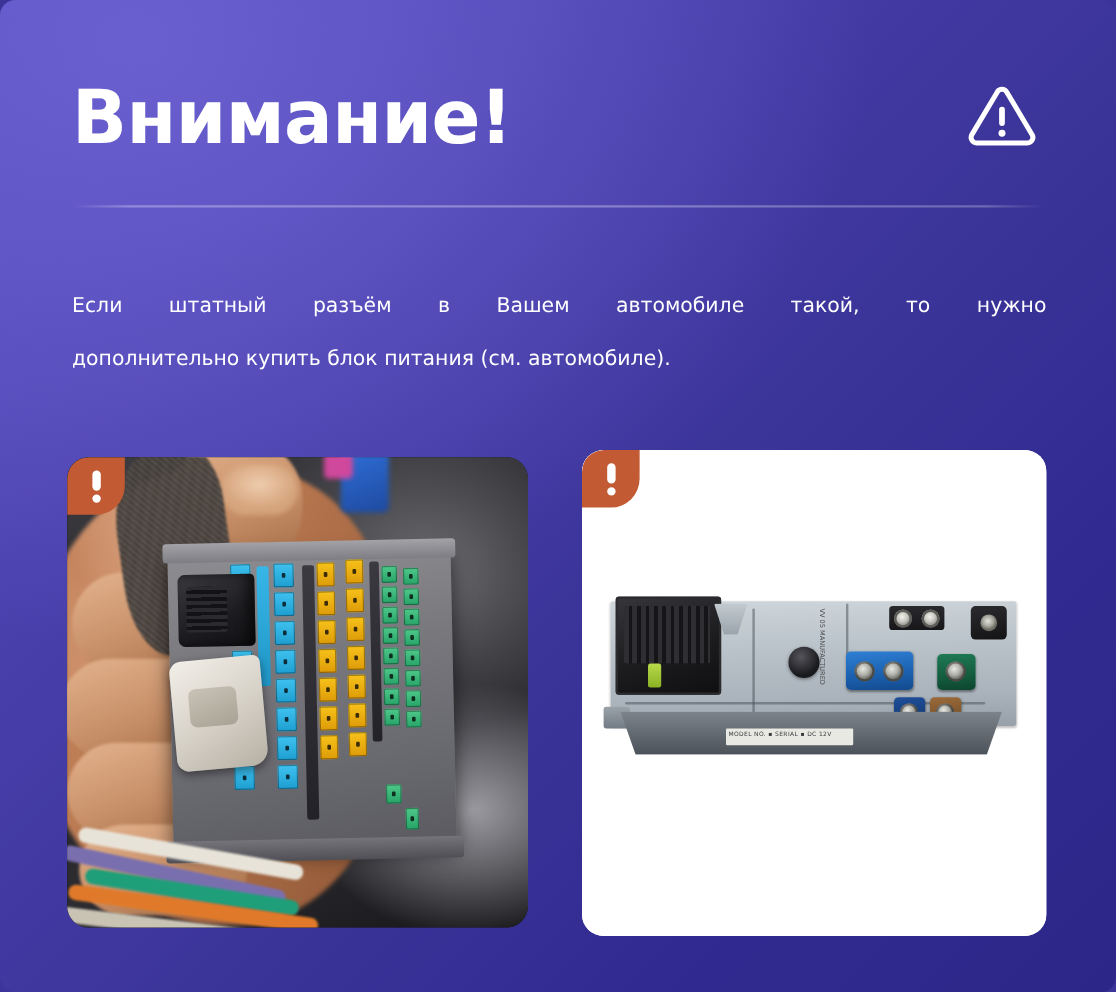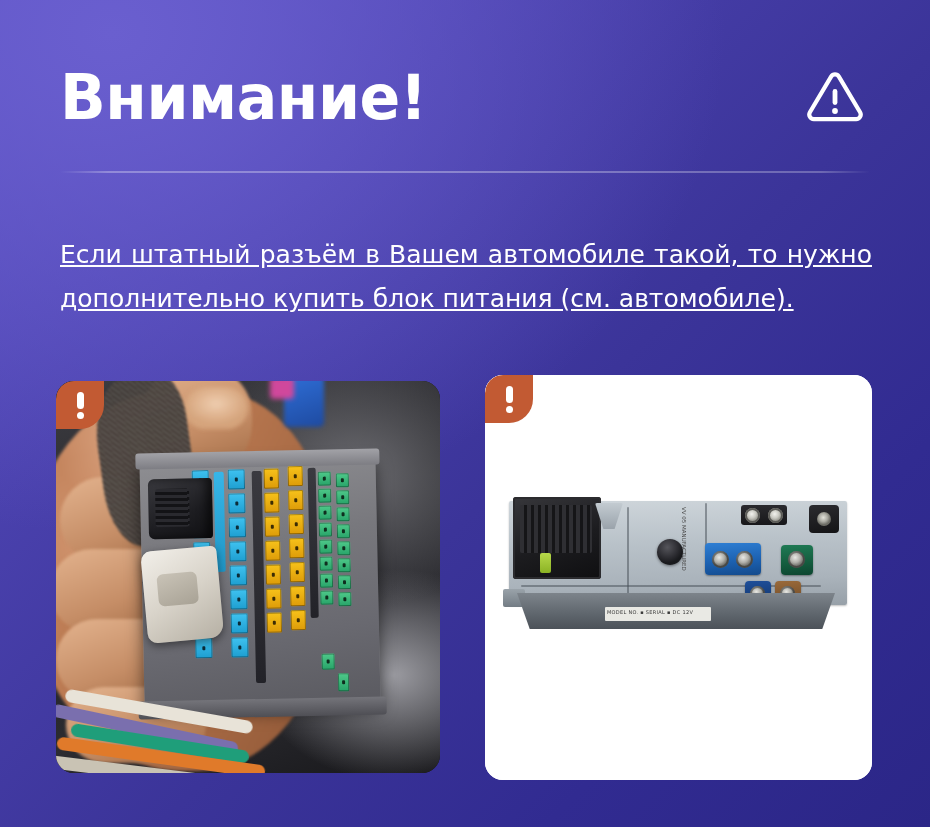--- a/index.html
+++ b/index.html
@@ -15,20 +15,21 @@
   }
 
   #page {
     position: relative;
     width: 930px;
     height: 827px;
     background:
       radial-gradient(120% 110% at 12% 4%, #6a5fcf 0%, rgba(106,95,207,0) 55%),
       linear-gradient(135deg, #5a50c4 0%, #4a41ad 28%, #3b3499 56%, #312b91 78%, #2b2687 100%);
     overflow: hidden;
+    border-radius: 13px;
   }
 
   
   .header {
     position: absolute;
     left: 60px;
     top: 52px;
     width: 810px;
     height: 92px;
     display: flex;
@@ -71,26 +72,25 @@
     border-radius: 2px;
   }
 
   
   .body-copy {
     position: absolute;
     left: 60px;
     top: 233px;
     width: 812px;
     color: #ffffff;
-    font-size: 25px;
+    font-size: 17px;
     line-height: 44px;
     font-weight: 500;
     text-align: justify;
     font-family: "DejaVu Sans", sans-serif;
-    text-decoration: underline;
   }
   .body-copy .line-1 {
     display: block;
     text-align: justify;
     text-align-last: justify;
     white-space: pre-wrap;
   }
   .body-copy .line-2 {
     display: block;
     text-align: left;

